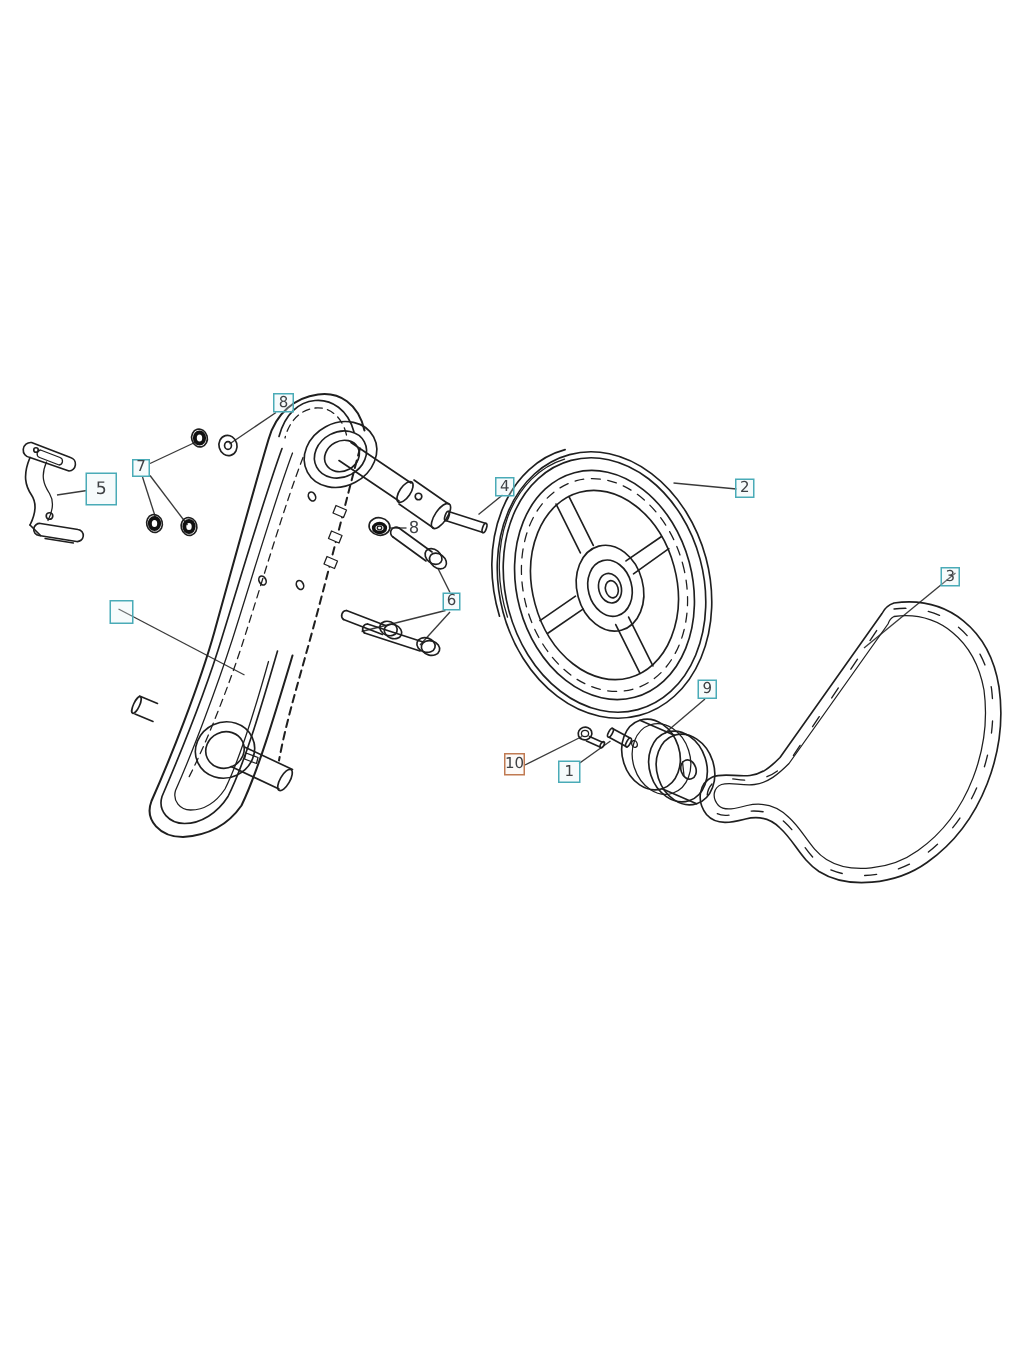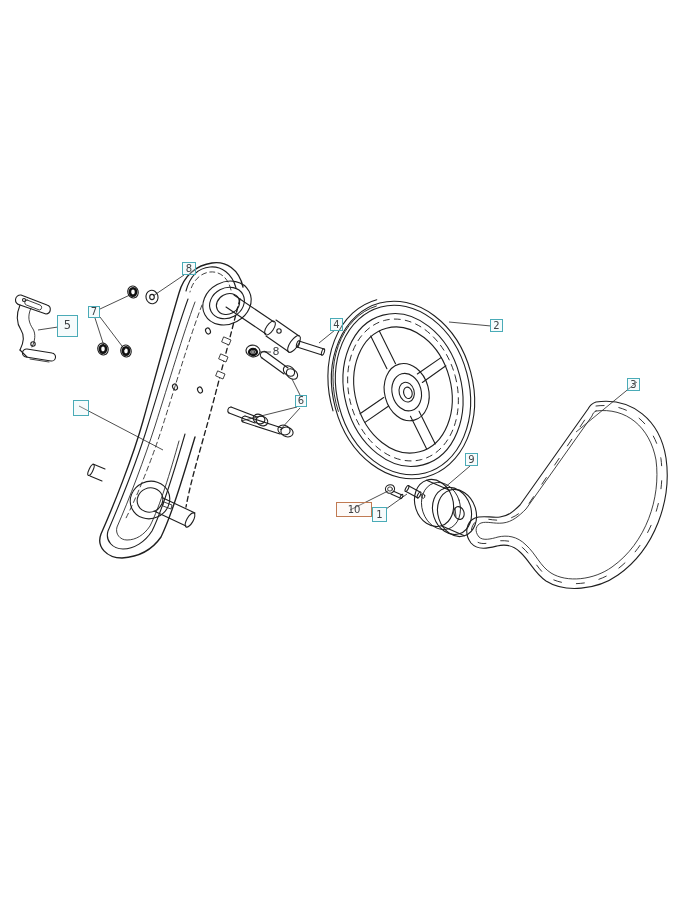--- a/index.html
+++ b/index.html
@@ -260,20 +260,20 @@
   </div>
   <div class="callout" style="left:295px;top:395px;width:12px;height:12px;">
     <span>6</span>
   </div>
   <div class="callout plain" style="left:269px;top:344px;width:14px;height:14px;">
     <span>8</span>
   </div>
   <div class="callout" style="left:465px;top:453px;width:13px;height:13px;">
     <span>9</span>
   </div>
-  <div class="callout orange" style="left:336px;top:502px;width:36px;height:15px;">
+  <div class="callout orange" style="left:336px;top:502px;width:14px;height:15px;">
     <span>10</span>
   </div>
   <div class="callout" style="left:372px;top:507px;width:15px;height:15px;">
     <span>1</span>
   </div>
 
 </div>
 
 </body></html>

